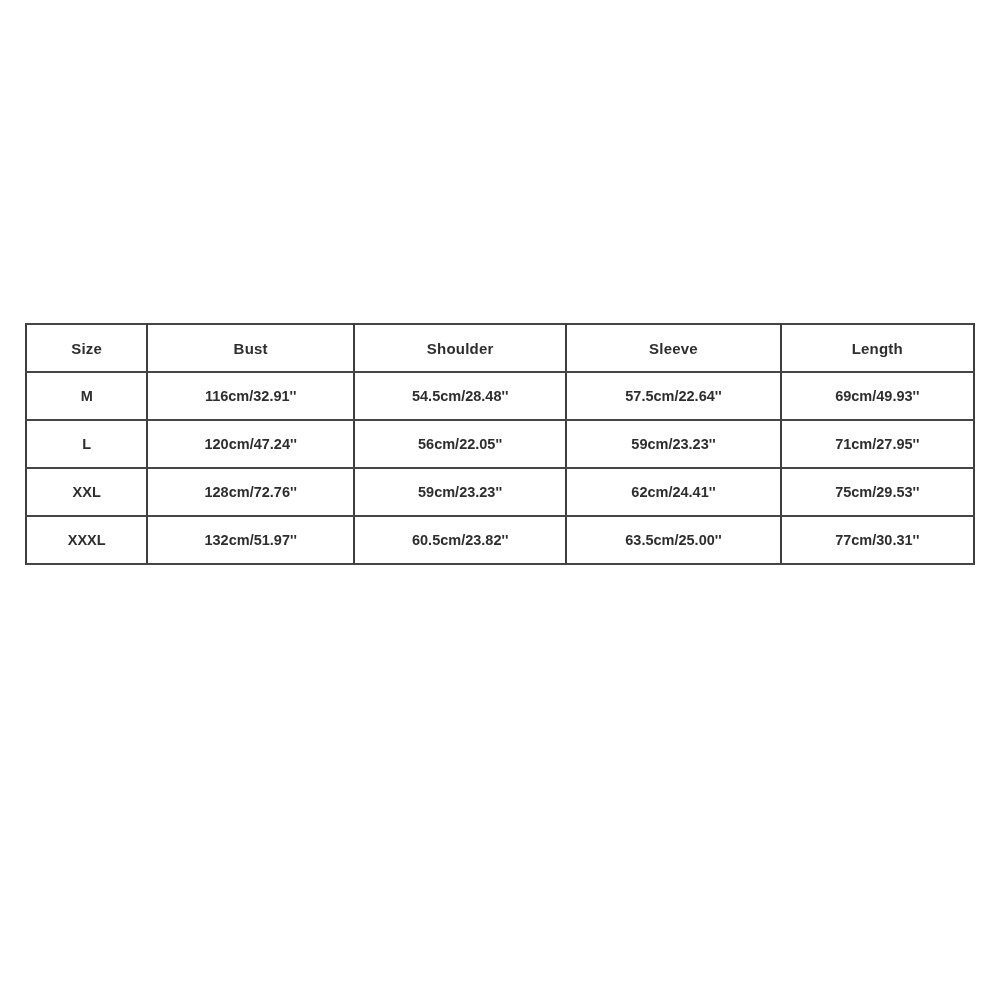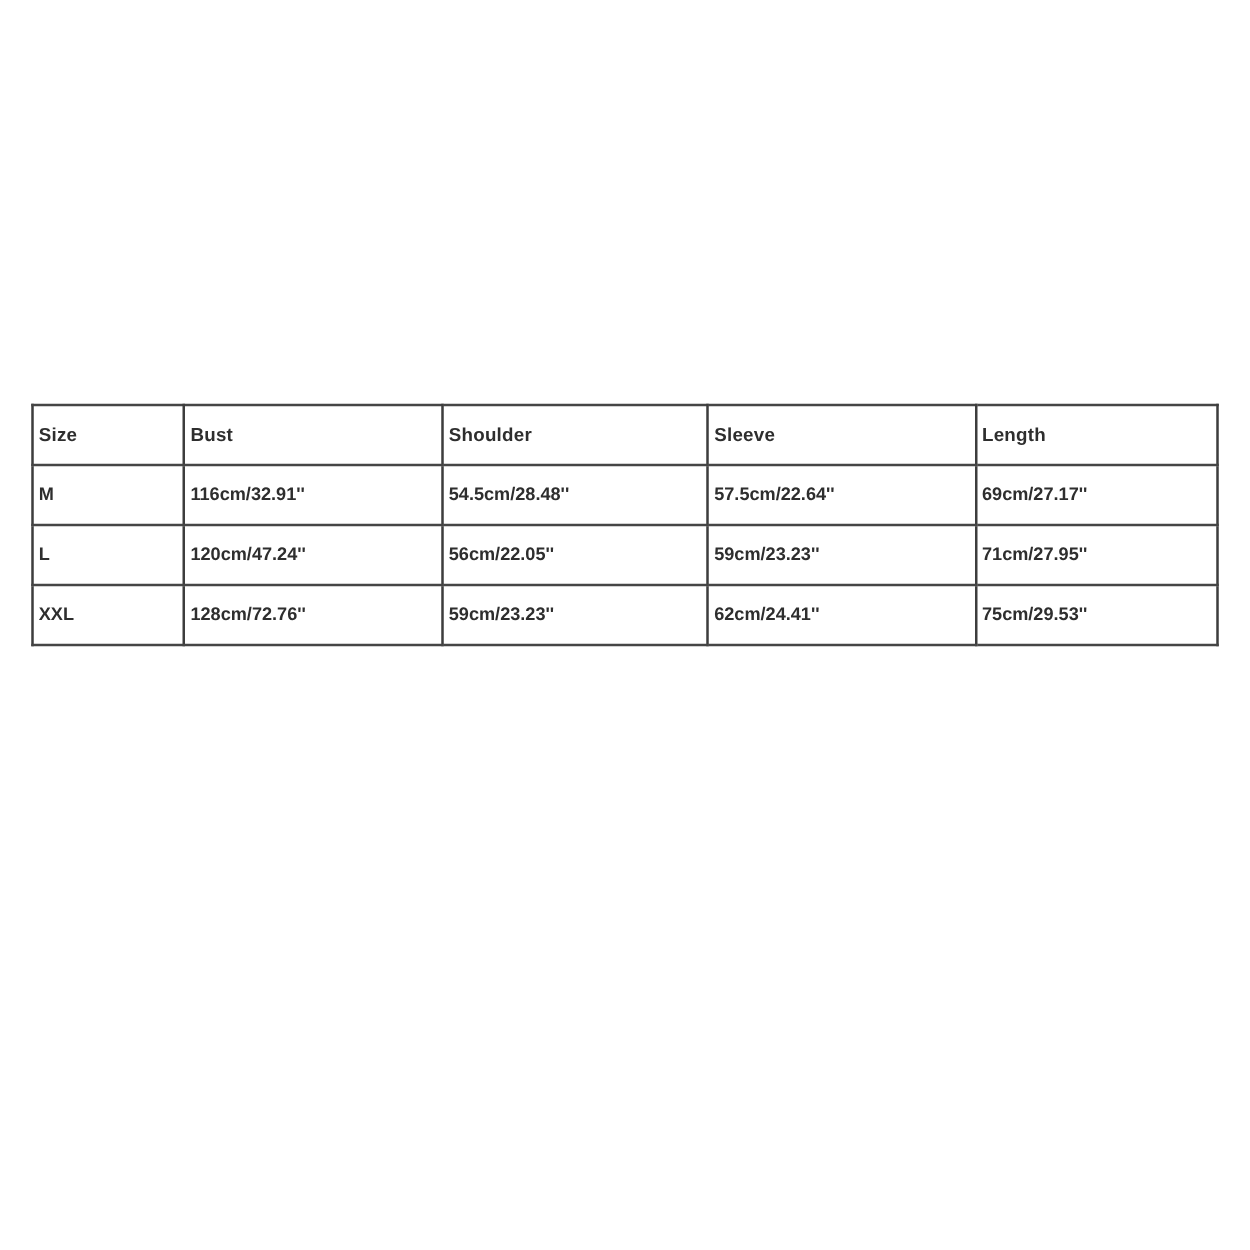--- a/index.html
+++ b/index.html
@@ -28,21 +28,21 @@
     border-collapse: collapse;
     table-layout: fixed;
   }
   table.size-chart th,
   table.size-chart td {
     border-top: 2px solid #454545;
     border-bottom: 2px solid #454545;
     border-left: 2px solid #3d3d3d;
     border-right: 2px solid #3d3d3d;
     height: 46px;
-    text-align: left;
+    text-align: center;
     vertical-align: middle;
     color: #2e2e2e;
     font-weight: bold;
     padding: 0 4px;
     background: #ffffff;
   }
   table.size-chart th {
     font-size: 15px;
     letter-spacing: 0.2px;
   }
@@ -76,32 +76,39 @@
           <th>Sleeve</th>
           <th>Length</th>
         </tr>
       </thead>
       <tbody>
         <tr>
           <td>M</td>
           <td>116cm/32.91''</td>
           <td>54.5cm/28.48''</td>
           <td>57.5cm/22.64''</td>
-          <td>69cm/27.17''</td>
+          <td>69cm/49.93''</td>
         </tr>
         <tr>
           <td>L</td>
           <td>120cm/47.24''</td>
           <td>56cm/22.05''</td>
           <td>59cm/23.23''</td>
           <td>71cm/27.95''</td>
         </tr>
         <tr>
           <td>XXL</td>
           <td>128cm/72.76''</td>
           <td>59cm/23.23''</td>
           <td>62cm/24.41''</td>
           <td>75cm/29.53''</td>
         </tr>
+        <tr>
+          <td>XXXL</td>
+          <td>132cm/51.97''</td>
+          <td>60.5cm/23.82''</td>
+          <td>63.5cm/25.00''</td>
+          <td>77cm/30.31''</td>
+        </tr>
       </tbody>
     </table>
   </div>
 </div>
 
 </body></html>

